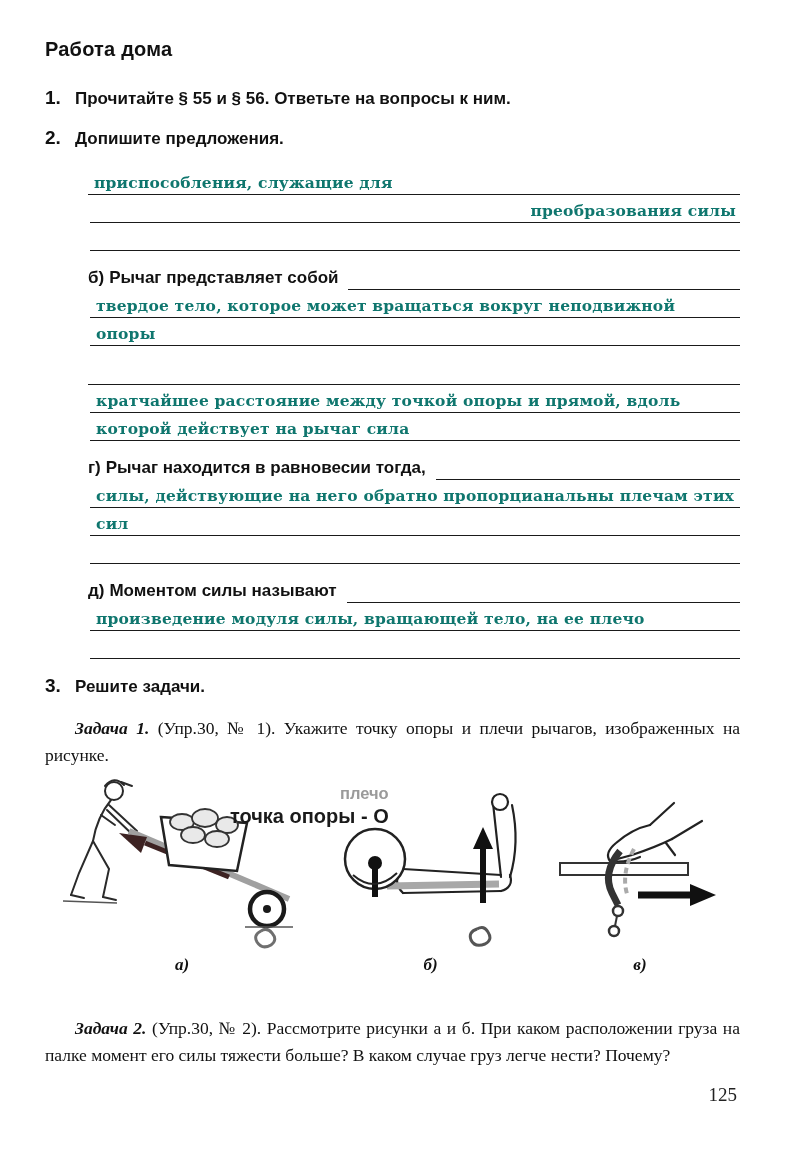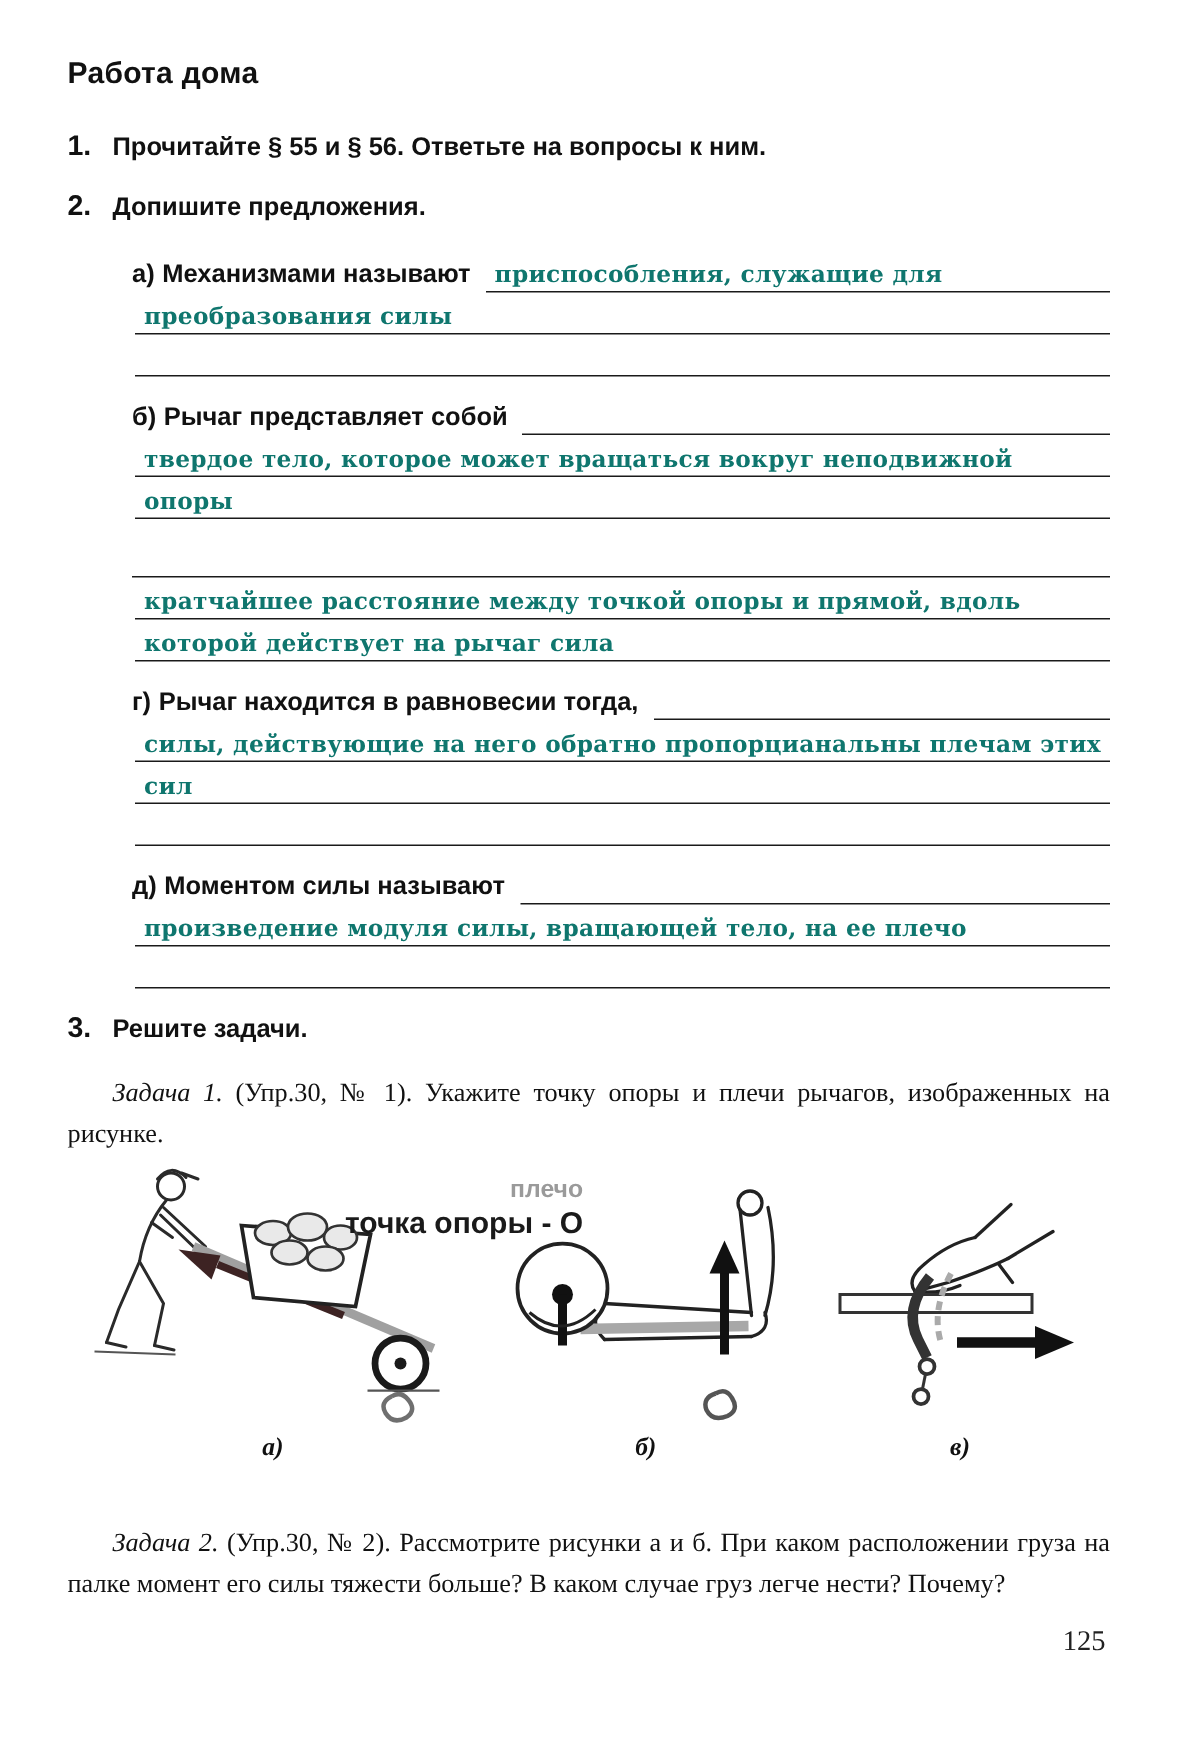--- a/index.html
+++ b/index.html
@@ -22,31 +22,31 @@
   .fill-block{margin-left:43px;margin-top:4px;margin-bottom:16px;}
   .fill-item{margin-bottom:11px;}
   .fill-row{display:flex;align-items:flex-end;height:28px;}
   .fill-row.indent{margin-left:2px;}
   .prompt{font-weight:bold;font-size:17px;white-space:nowrap;padding-right:10px;padding-bottom:2px;}
   .lbl{font-weight:bold;margin-right:5px;}
   .line{
     flex:1;border-bottom:1.5px solid #1a1a1a;
     display:flex;align-items:flex-end;min-width:40px;height:100%;
   }
-  .line.center{justify-content:flex-start;}
+  .line.center{justify-content:flex-end;}
   .hand{
     font-family:"DejaVu Serif",serif;font-weight:bold;
     font-size:15.5px;color:#0f766e;letter-spacing:.2px;
     padding:0 4px 2px 6px;white-space:nowrap;
   }
   .problem{
     font-family:"Liberation Serif",serif;font-size:17.5px;line-height:1.55;
     text-align:justify;margin:0 0 14px 0;text-indent:30px;
   }
-  .problem-title{font-weight:normal;font-style:italic;}
+  .problem-title{font-weight:bold;font-style:italic;}
   .figures{
     position:relative;height:218px;margin:4px 0 14px 0;
   }
   .fig-annotations{
     position:absolute;left:185px;top:0;z-index:3;line-height:1.25;text-align:right;
   }
   .ann-gray{color:#9a9a9a;font-weight:bold;font-size:16.5px;}
   .ann-black{color:#1a1a1a;font-weight:bold;font-size:20px;}
   .fig-row{
     display:flex;align-items:flex-end;height:192px;padding-left:12px;gap:26px;
@@ -75,21 +75,20 @@
 
   <div class="task">
     <span class="task-num">2.</span>
     <span class="task-text">Допишите предложения.</span>
   </div>
 
   <section class="fill-block">
 
     <div class="fill-item">
       <div class="fill-row">
-        <span class="prompt"><span class="lbl">а)</span><span>Механизмами называют</span></span>
         <span class="line">
             <span class="hand">приспособления, служащие для</span>
           </span>
       </div>
       <div class="fill-row indent">
         <span class="line center">
             <span class="hand">преобразования силы</span>
           </span>
       </div>
       <div class="fill-row indent">

